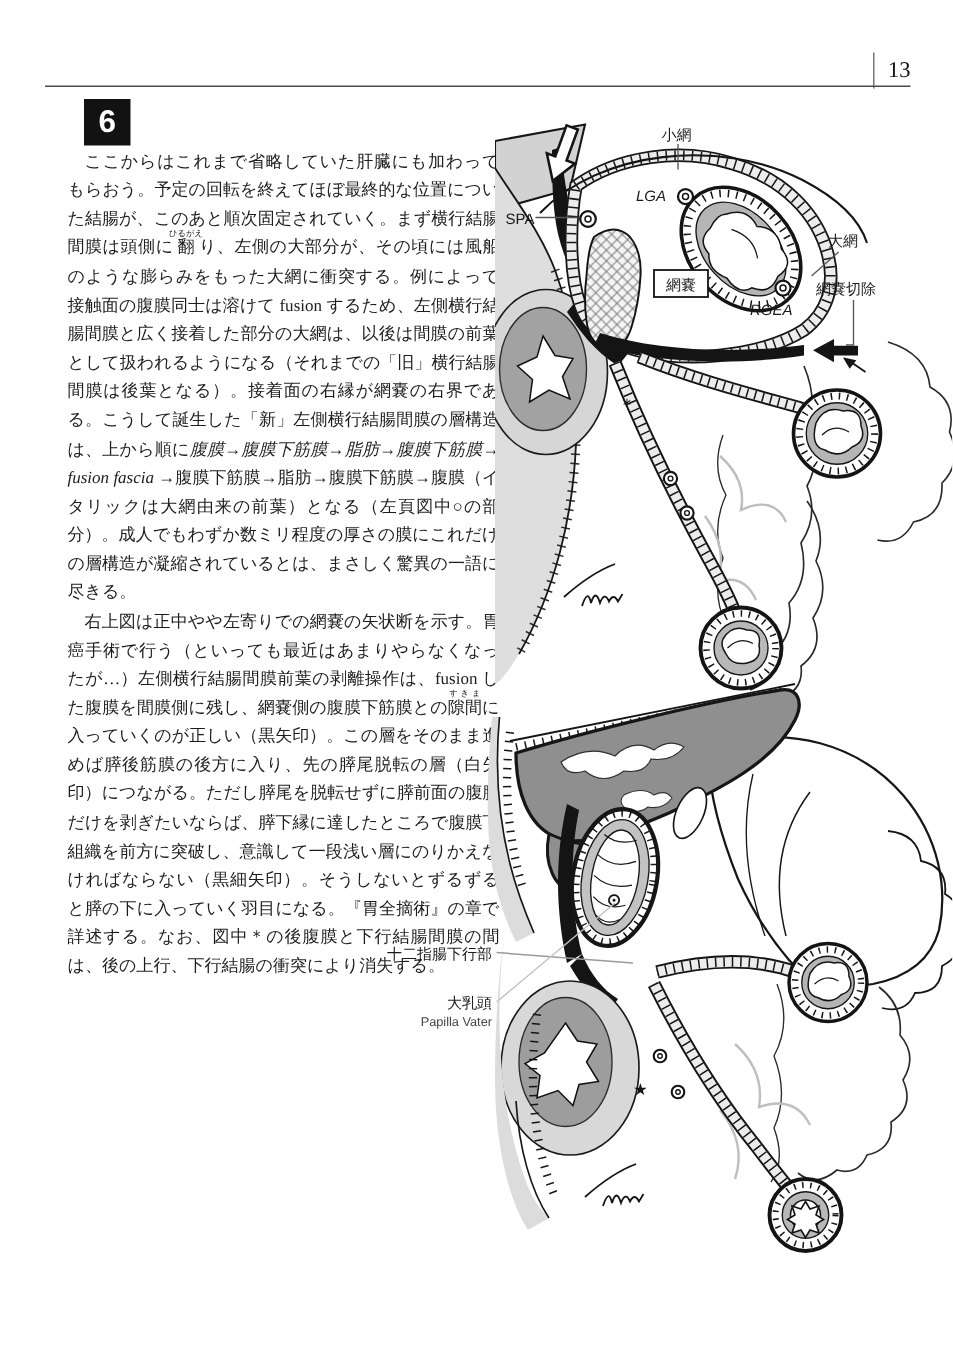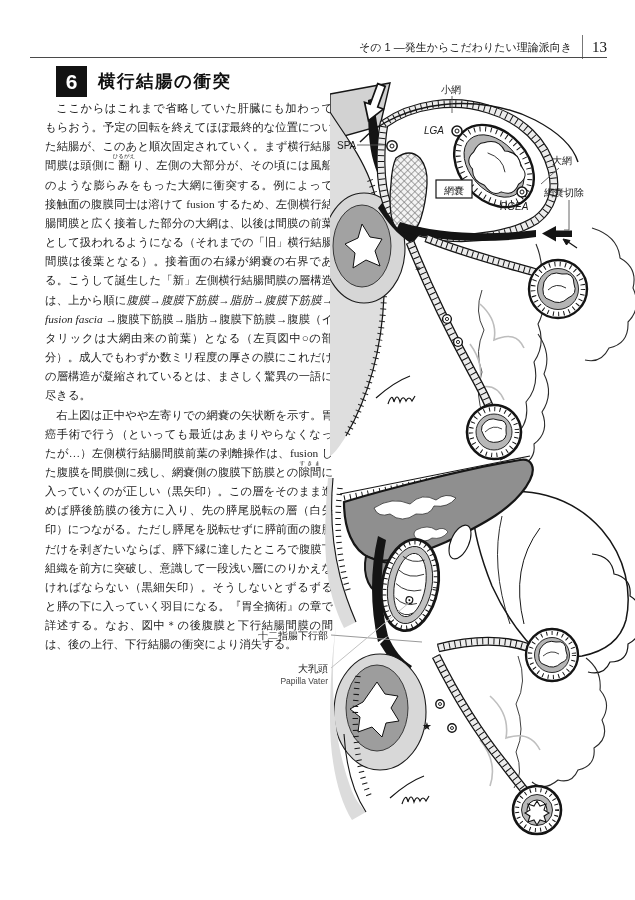--- a/index.html
+++ b/index.html
@@ -29,28 +29,26 @@
   .lbl{font-family:"Liberation Sans",sans-serif;font-size:10px;fill:#1a1a1a;}
   .lbl-it{font-family:"Liberation Sans",sans-serif;font-style:italic;font-size:10px;fill:#1a1a1a;}
   .lbl-sm{font-family:"Liberation Sans",sans-serif;font-size:8.5px;fill:#444;}
 </style>
 </head>
 <body>
 
 <div class="page">
 
   <div class="running-head">
-    <span>その 1 ―発生からこだわりたい理論派向き</span>
     <span class="vbar"></span>
     <span class="pnum">13</span>
   </div>
   <div class="head-rule"></div>
 
   <div class="sec-num">6</div>
-  <h1 class="sec-title">横行結腸の衝突</h1>
 
   <div class="body-text">
       <p><span>ここからはこれまで省略していた肝臓にも加わってもらおう。予定の回転を終えてほぼ最終的な位置についた結腸が、このあと順次固定されていく。まず横行結腸間膜は頭側に</span><ruby>翻<rt>ひるがえ</rt></ruby><span>り、左側の大部分が、その頃には風船のような膨らみをもった大網に衝突する。例によって接触面の腹膜同士は溶けて fusion するため、左側横行結腸間膜と広く接着した部分の大網は、以後は間膜の前葉として扱われるようになる（それまでの「旧」横行結腸間膜は後葉となる）。接着面の右縁が網嚢の右界である。こうして誕生した「新」左側横行結腸間膜の層構造は、上から順に</span><span class="seg-i">腹膜→腹膜下筋膜→脂肪→腹膜下筋膜→ fusion fascia </span><span>→腹膜下筋膜→脂肪→腹膜下筋膜→腹膜（イタリックは大網由来の前葉）となる（左頁図中○の部分）。成人でもわずか数ミリ程度の厚さの膜にこれだけの層構造が凝縮されているとは、まさしく驚異の一語に尽きる。</span></p>
       <p><span>右上図は正中やや左寄りでの網嚢の矢状断を示す。胃癌手術で行う（といっても最近はあまりやらなくなったが…）左側横行結腸間膜前葉の剥離操作は、fusion した腹膜を間膜側に残し、網嚢側の腹膜下筋膜との</span><ruby>隙間<rt>すきま</rt></ruby><span>に入っていくのが正しい（黒矢印）。この層をそのまま進めば膵後筋膜の後方に入り、先の膵尾脱転の層（白矢印）につながる。ただし膵尾を脱転せずに膵前面の腹膜だけを剥ぎたいならば、膵下縁に達したところで腹膜下組織を前方に突破し、意識して一段浅い層にのりかえなければならない（黒細矢印）。そうしないとずるずると膵の下に入っていく羽目になる。『胃全摘術』の章で詳述する。なお、図中＊の後腹膜と下行結腸間膜の間は、後の上行、下行結腸の衝突により消失する。</span></p>
     </div>
 
   <svg class="fig" style="left:330px;top:82px" width="305" height="398" viewBox="0 0 305 398">
     <defs>
       <pattern id="xh" width="5" height="5" patternUnits="userSpaceOnUse" patternTransform="rotate(45)">
         <rect width="5" height="5" fill="#f4f4f4"></rect>

